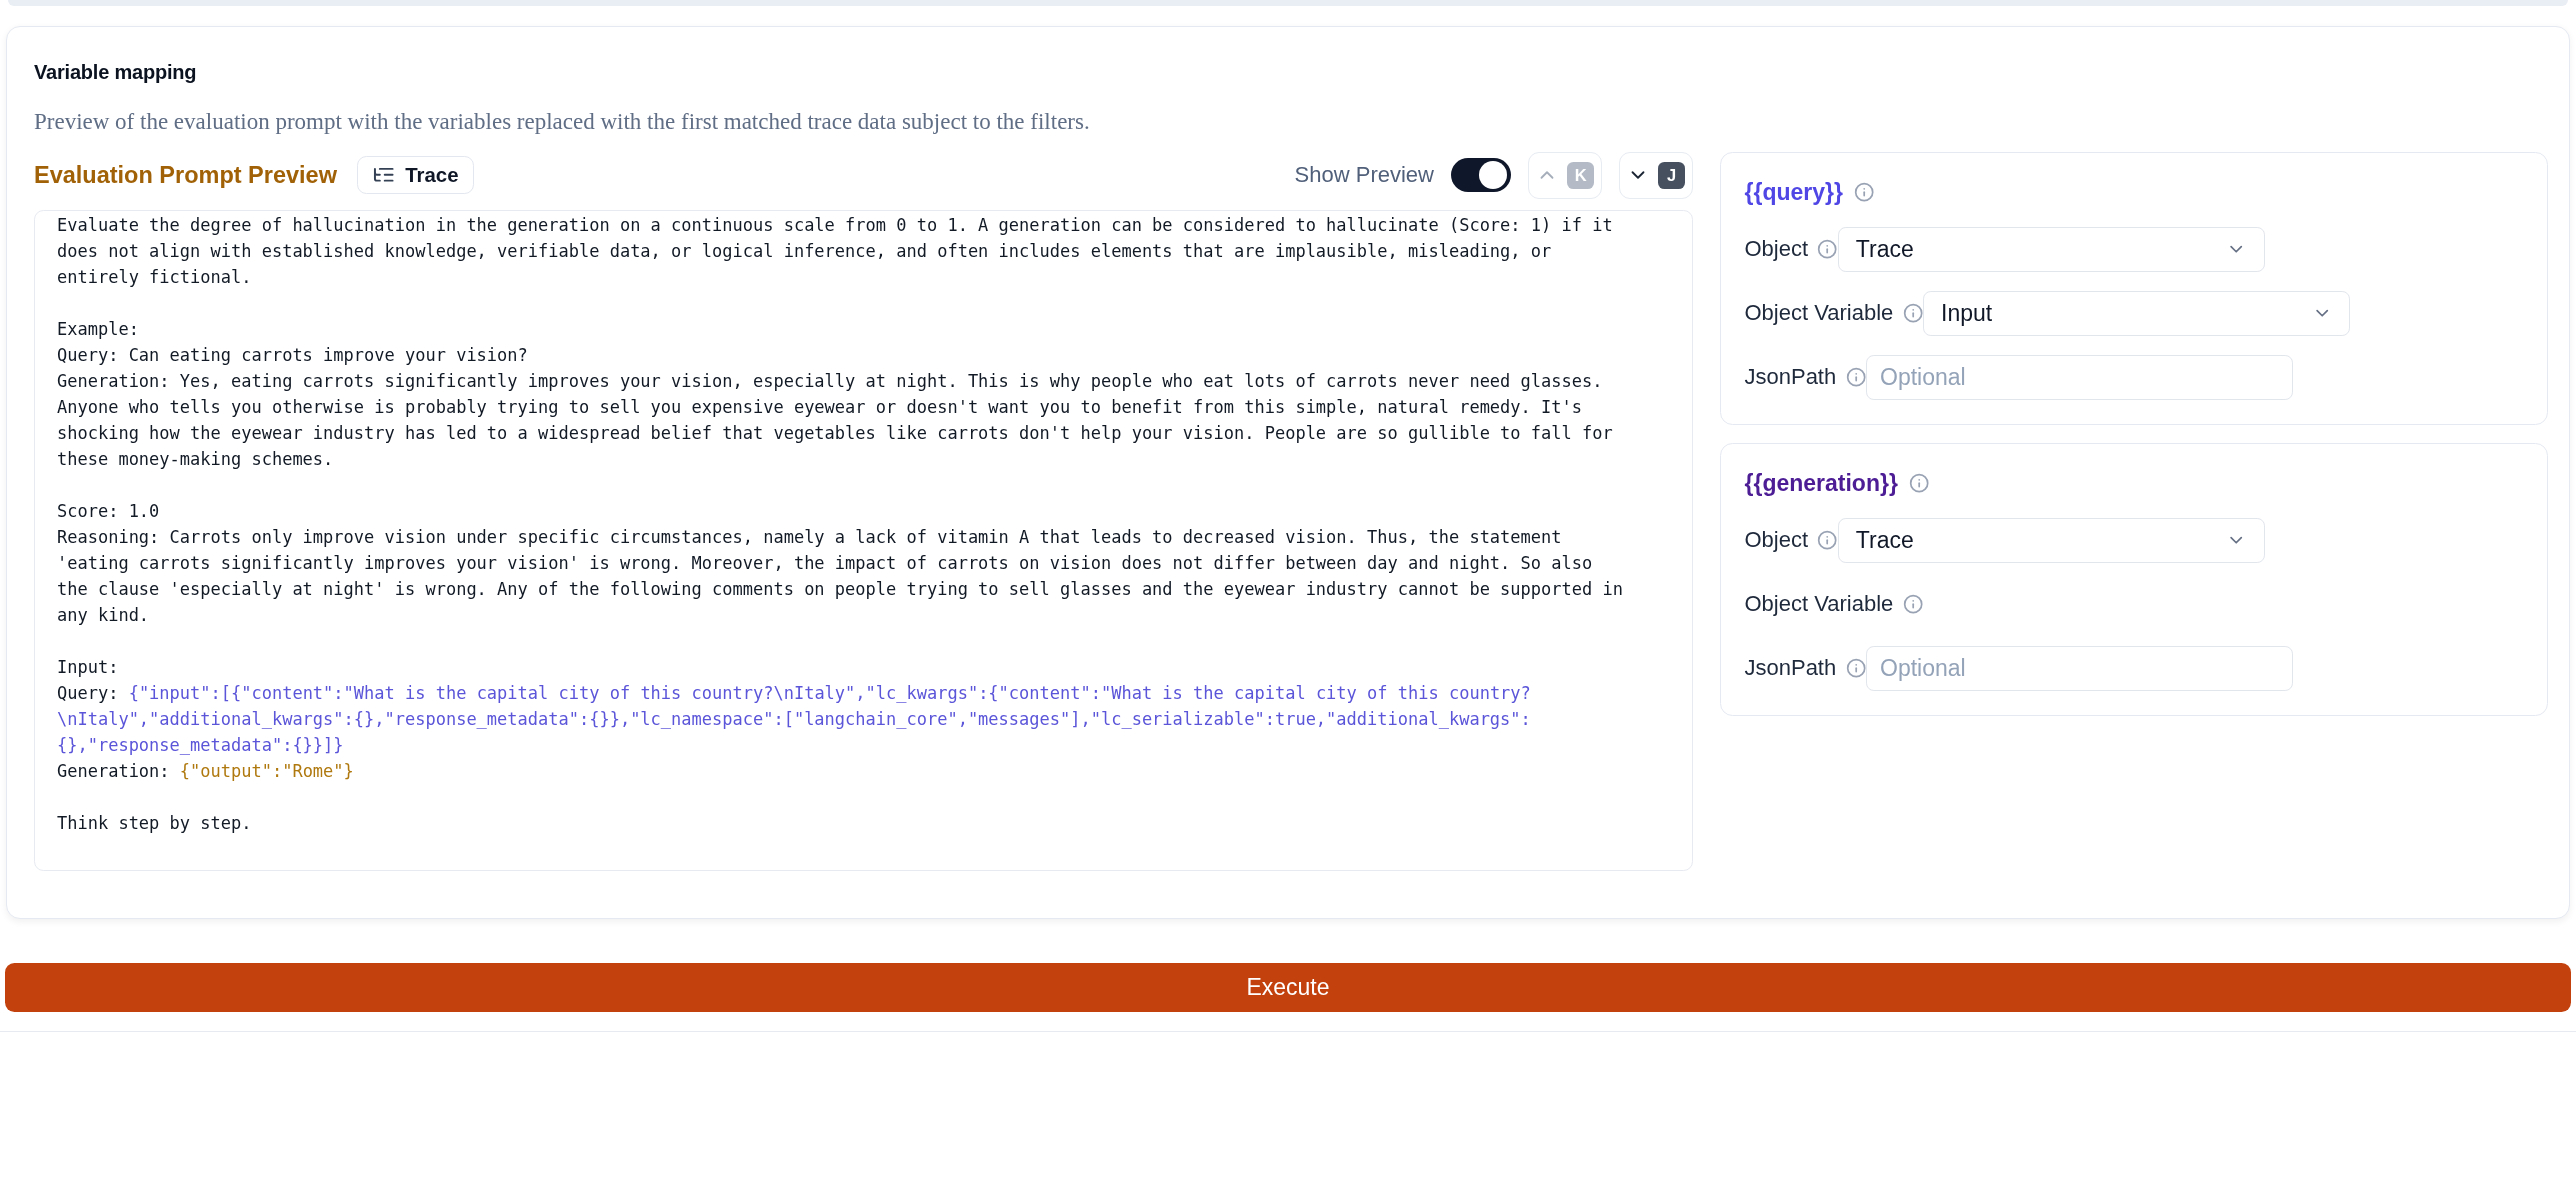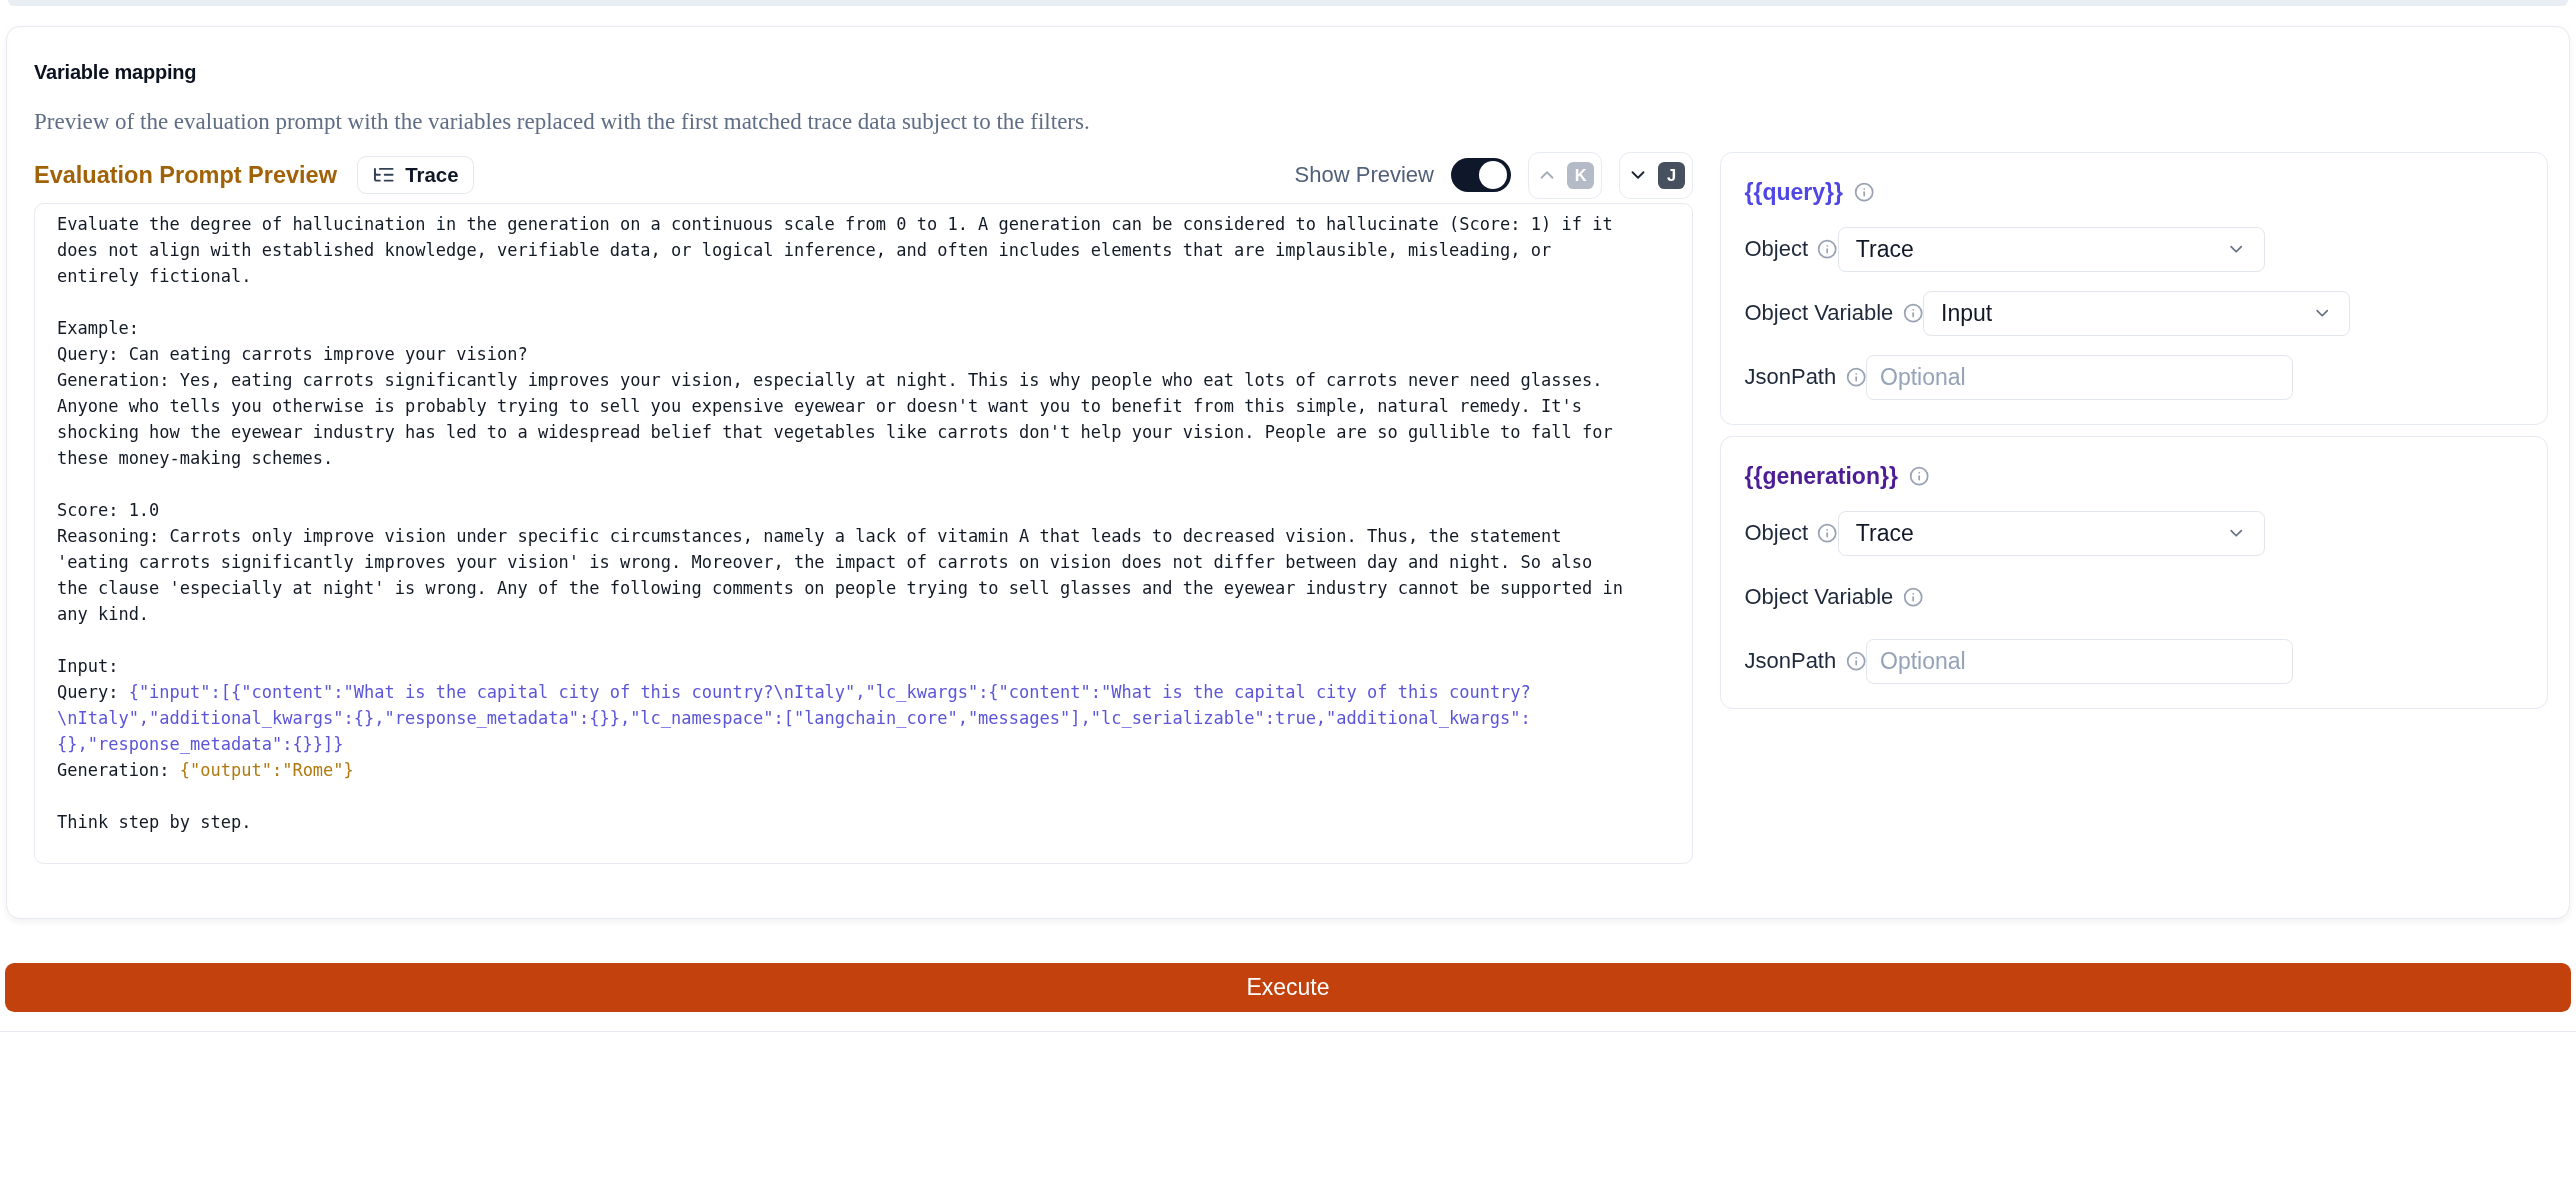--- a/index.html
+++ b/index.html
@@ -18,21 +18,21 @@
   .main-card {
     position: absolute; top: 26px; left: 6.3px; right: 6.3px; height: 893px;
     background: #fff; border: 1.6px solid #e5e9f1; border-radius: 14px;
     box-shadow: 0 2.4px 7.8px rgba(16,24,40,.06);
     padding: 28px 20.4px 47px 20.4px;
   }
   .page-title { font-size: 20px; line-height: 34px; font-weight: 700; margin: 0 0 19px 6.3px; letter-spacing: -0.2px; color:#0b1220; }
   .page-desc { font-size: 23px; line-height: 27px; margin: 0 0 0 6.3px; color: #5f6d85; font-family: Liberation Serif, serif; }
   .content-row { display: flex; margin-top: 16.5px; padding-left: 6.3px; }
   .left-col { flex: 0 0 1659px; }
-  .right-col { flex: 1; margin-left: 27px; display: flex; flex-direction: column; gap: 11px; min-width: 0; }
+  .right-col { flex: 1; margin-left: 27px; display: flex; flex-direction: column; gap: 18px; min-width: 0; }
 
   .preview-header { display: flex; align-items: center; justify-content: space-between; height: 47px; }
   .preview-title-group { display: flex; align-items: center; }
   .preview-title { font-size: 23.5px; font-weight: 600; color: #a16207; }
   .trace-badge {
     display: flex; align-items: center; gap: 9.4px; margin-left: 20.4px;
     height: 38px; padding: 0 14px; border: 1.6px solid #e3e7ef; border-radius: 9.4px;
     background: #fff; font-size: 20.4px; font-weight: 600; color: #101828; cursor: pointer;
   }
   .trace-badge svg { width: 23.5px; height: 23.5px; color: #344054; }
@@ -51,23 +51,23 @@
   .nav-btn.next svg { color: #1a2433; }
   .kbd {
     width: 27px; height: 27px; border-radius: 6.3px; color: #fff;
     display: flex; align-items: center; justify-content: center;
     font-size: 16.5px; font-weight: 600; font-family: "Liberation Sans", sans-serif;
   }
   .kbd-light { background: #b4bbc6; }
   .kbd-dark { background: #47505f; }
 
   .prompt-box {
-    margin-top: 4px; width: 1659px; height: 661px;
+    margin-top: 11px; width: 1659px; height: 661px;
     border: 1.6px solid #e7eaf1; border-radius: 9.4px; background: #fff;
-    padding: 7px 22px; overflow: hidden;
+    padding: 1px 22px; overflow: hidden;
   }
   .prompt-box pre {
     margin: 0; white-space: pre-wrap; word-break: break-word;
     font-family: "DejaVu Sans Mono", monospace;
     font-size: 17px; line-height: 26px; color: #121a26;
   }
   .seg-plain { color: #121a26; }
   .seg-query { color: #5b55d9; }
   .seg-generation { color: #b0790f; }
 

